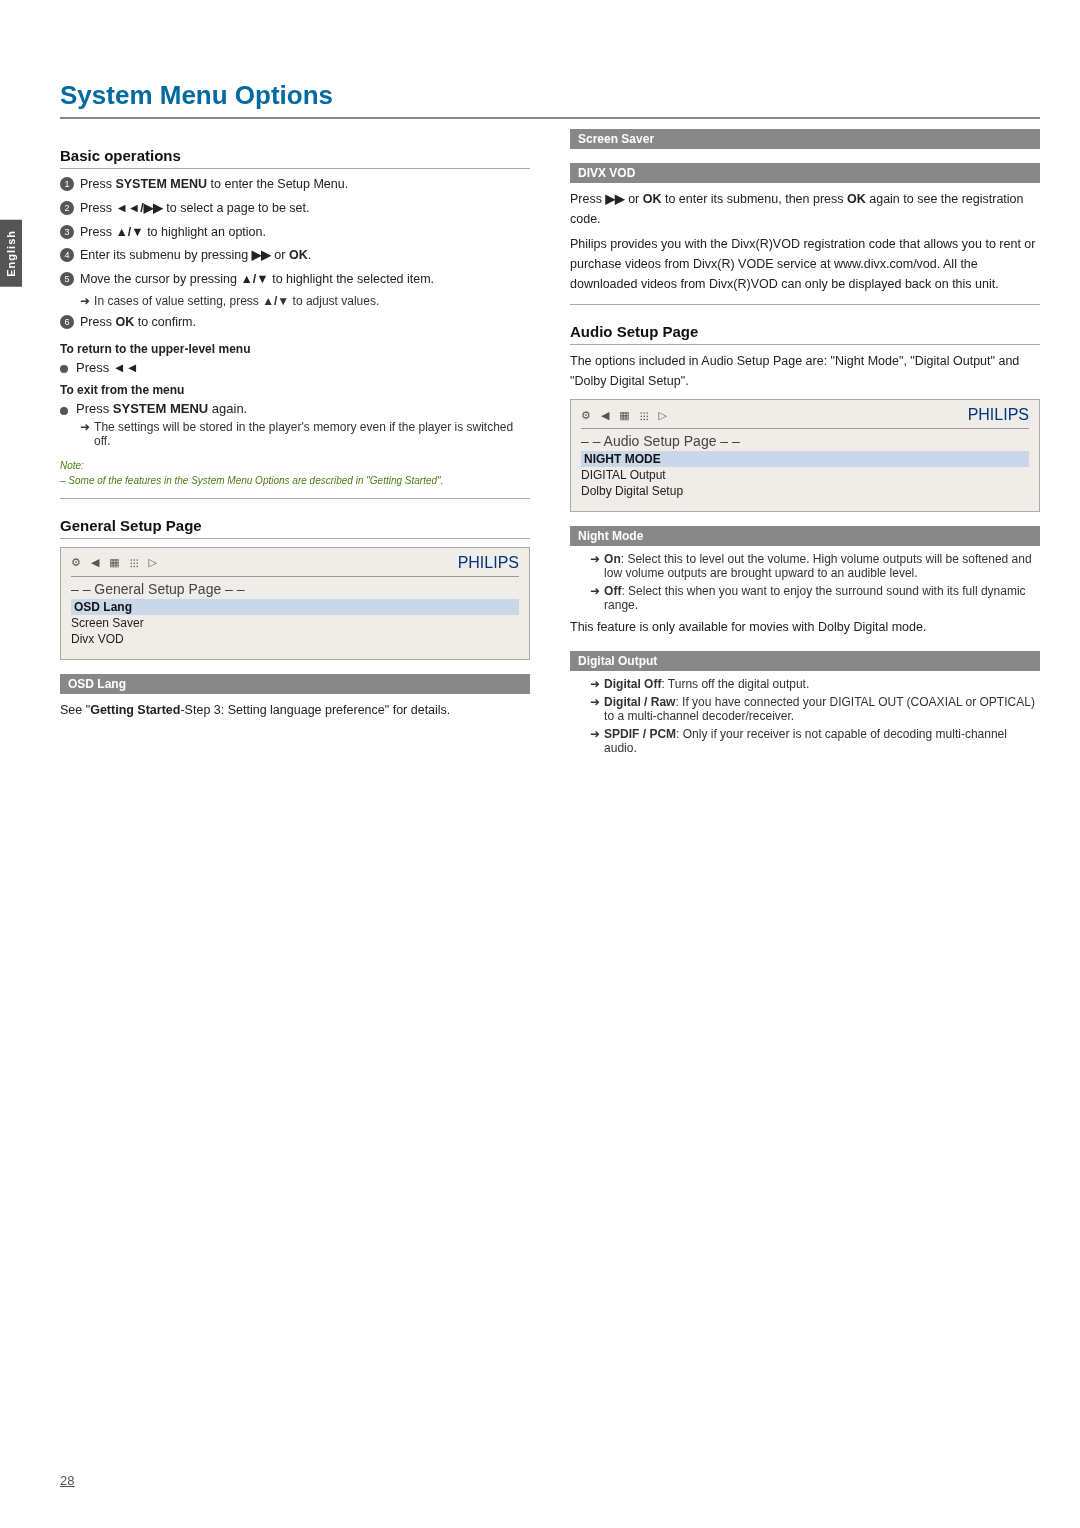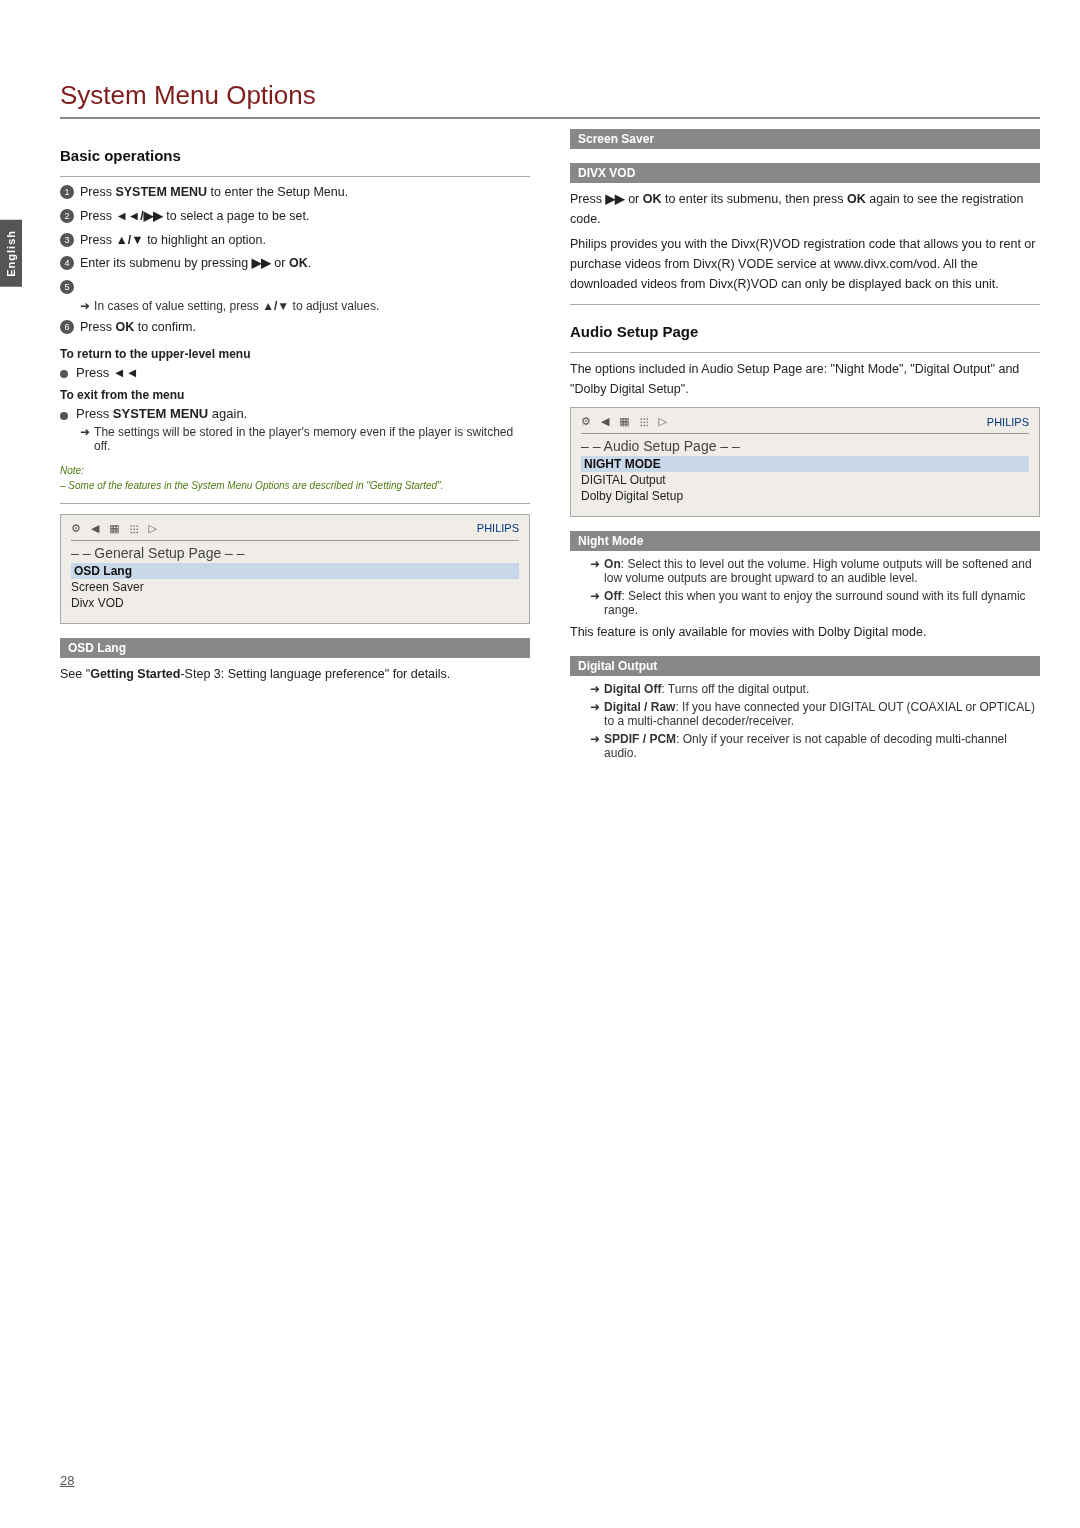--- a/index.html
+++ b/index.html
@@ -39,22 +39,22 @@
 
     .main-content {
       margin-left: 60px;
       margin-right: 40px;
       padding-top: 20px;
     }
 
     
     .page-title {
       font-size: 26px;
-      font-weight: normal;
-      color: #7f1d1d;
+      font-weight: bold;
+      color: #0369a1;
       margin-bottom: 8px;
       padding-bottom: 6px;
       border-bottom: 2px solid #888;
     }
 
     .two-col {
       display: flex;
       gap: 40px;
       margin-top: 10px;
     }
@@ -67,21 +67,21 @@
       flex: 1;
     }
 
     
     .section-title {
       font-size: 15px;
       font-weight: bold;
       color: #111;
       margin-top: 18px;
       margin-bottom: 6px;
-      padding-bottom: 12px;
+      padding-bottom: 4px;
       border-bottom: 1.5px solid #aaa;
     }
 
     .section-title-bar {
       font-size: 12px;
       font-weight: bold;
       color: #fff;
       background: #888;
       padding: 3px 8px;
       margin-bottom: 6px;
@@ -198,21 +198,21 @@
     }
 
     .menu-mock .menu-item.highlight {
       background: #c8d8e8;
       color: #111;
       font-weight: bold;
       padding-left: 3px;
     }
 
     .philips-text {
-      font-size: 11px;
+      font-size: 16px;
       color: #004,
       font-weight: bold;
       color: #003580;
       margin-left: auto;
     }
 
     .page-number {
       position: absolute;
       bottom: 40px;
       left: 60px;
@@ -256,20 +256,21 @@
           <li>
             <span class="num-circle">3</span>
             <span>Press <strong>▲/▼</strong> to highlight an option.</span>
           </li>
           <li>
             <span class="num-circle">4</span>
             <span>Enter its submenu by pressing <strong>▶▶</strong> or <strong>OK</strong>.</span>
           </li>
           <li>
             <span class="num-circle">5</span>
+            <span>Move the cursor by pressing <strong>▲/▼</strong> to highlight the selected item.</span>
           </li>
         </ul>
         <div class="arrow-note">
           <span class="arrow-sym">➜</span>
           <span>In cases of value setting, press <strong>▲/▼</strong> to adjust values.</span>
         </div>
 
         <ul class="numbered-list" style="margin-top:5px;">
           <li>
             <span class="num-circle">6</span>
@@ -293,20 +294,21 @@
           <span>The settings will be stored in the player's memory even if the player is switched off.</span>
         </div>
 
         <div class="note-block" style="margin-top:10px;">
           <em>Note:</em><br>
           <em>– Some of the features in the System Menu Options are described in "Getting Started".</em>
         </div>
 
         <hr class="divider-line">
 
+        <div class="section-title">General Setup Page</div>
 
         <div class="menu-mock">
           <div class="menu-icons-row">
             <span>⚙</span>
             <span>◀</span>
             <span>▦</span>
             <span>⁝⁝⁝</span>
             <span>▷</span>
             <span class="philips-text">PHILIPS</span>
           </div>

